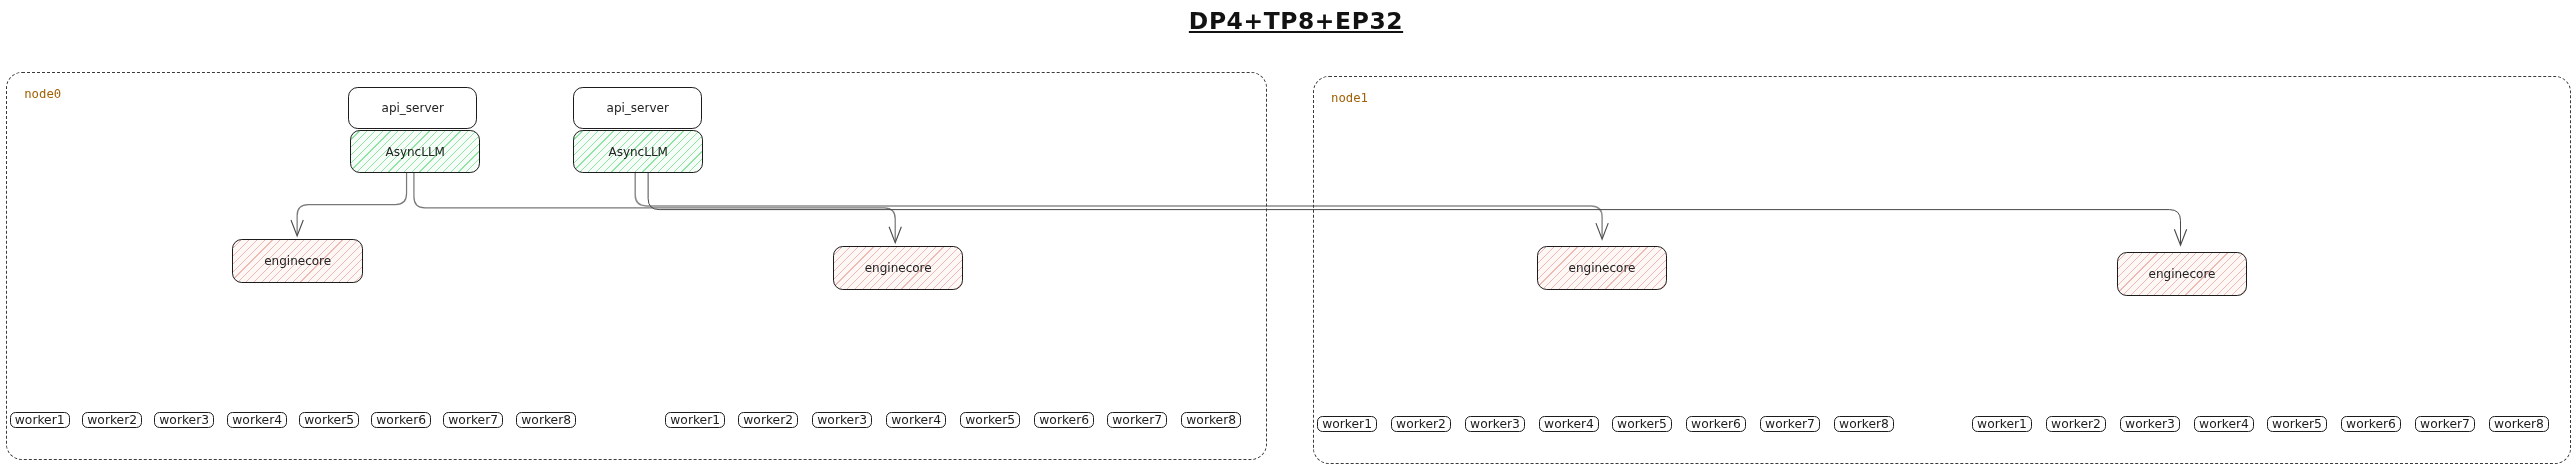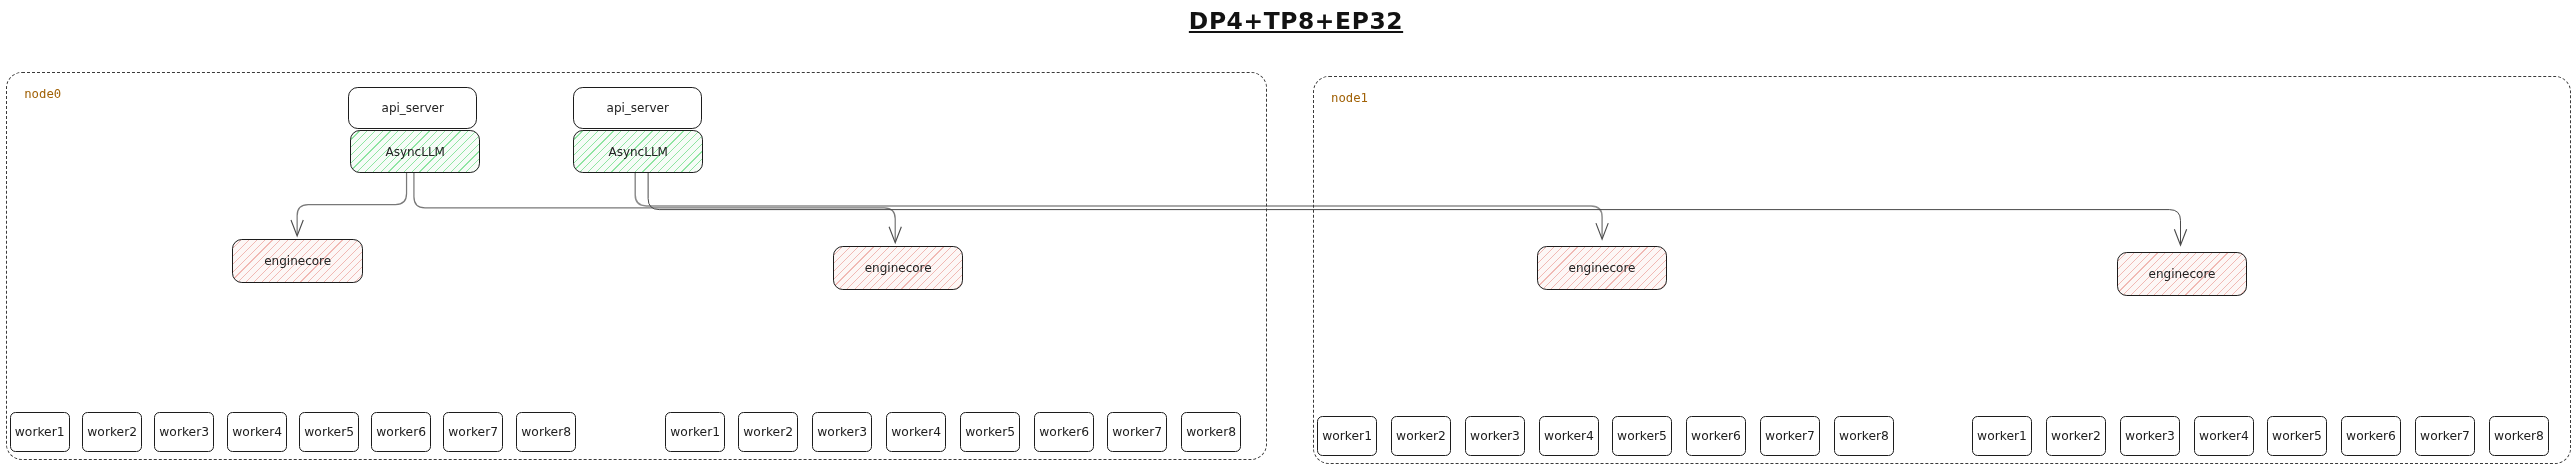--- a/index.html
+++ b/index.html
@@ -45,21 +45,21 @@
     background-color:#f6fcf7;
     background-image:repeating-linear-gradient(135deg,#8fe5a2 0px,#8fe5a2 0.9px,transparent 0.9px,transparent 5.5px);
   }
   .box.engine{
     background-color:#fdf7f6;
     background-image:repeating-linear-gradient(135deg,#f1b9b4 0px,#f1b9b4 0.8px,transparent 0.8px,transparent 5.5px);
   }
   .worker{
     position:absolute;
     box-sizing:border-box;
-    width:60px;height:40px;
+    width:60px;height:16px;
     border:1.2px solid #1c1c1c;
     border-radius:5.5px;
     display:flex;align-items:center;justify-content:center;
     font-size:12.3px;
     background:#ffffff;
     top:339px;
   }
 </style>
 </head>
 <body>

